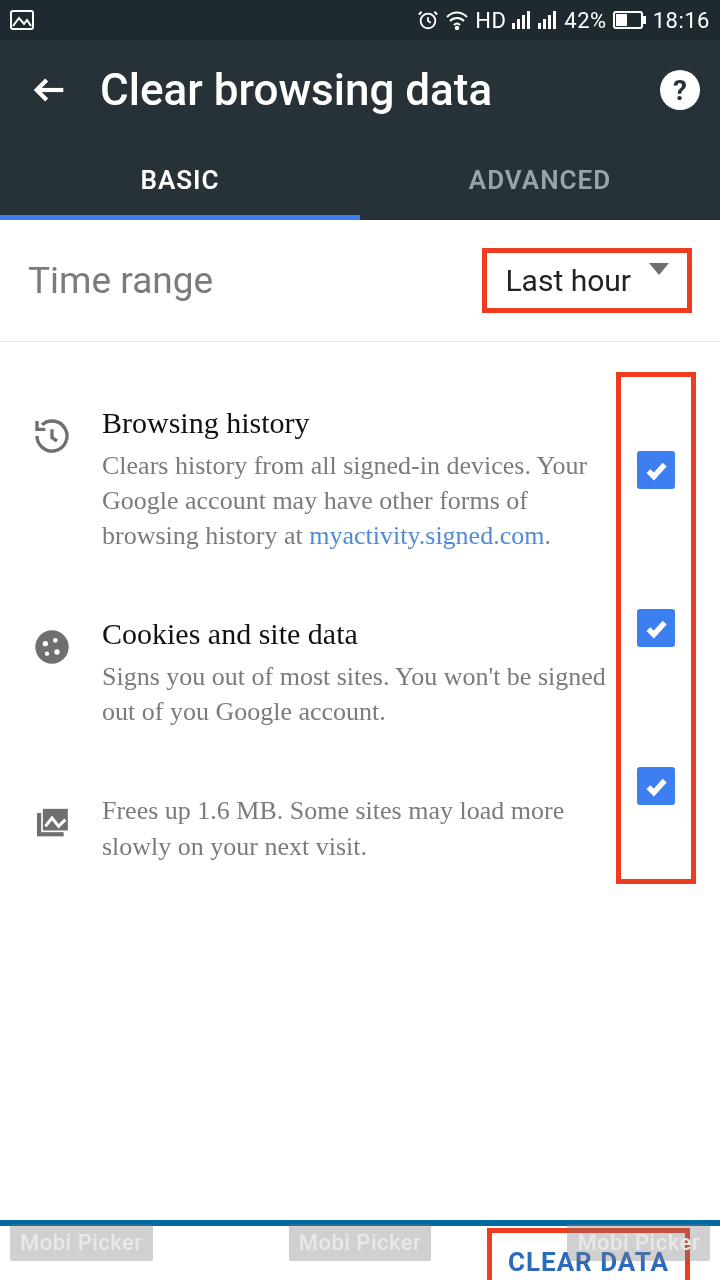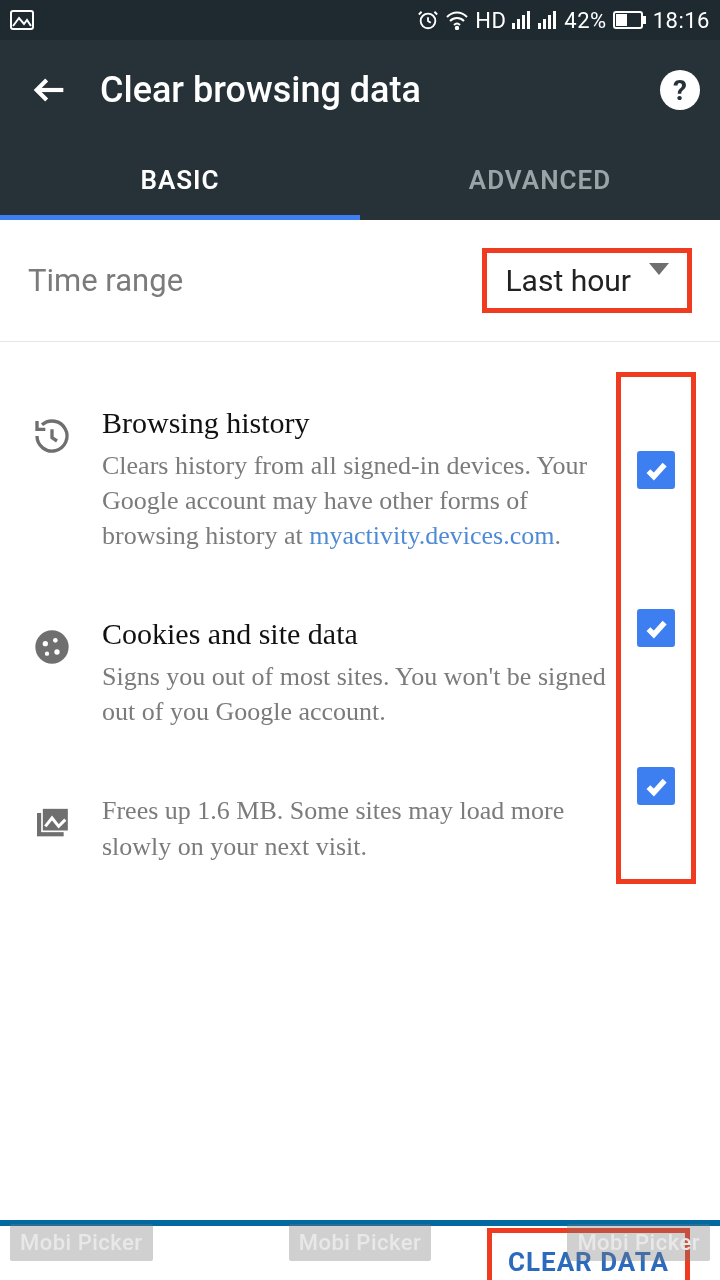--- a/index.html
+++ b/index.html
@@ -9,33 +9,33 @@
   
   .status-bar { background: #1e2a30; color: #fff; height: 40px; display: flex; align-items: center; justify-content: space-between; padding: 0 10px; font-size: 20px; }
   .status-left { display: flex; align-items: center; gap: 8px; }
   .status-right { display: flex; align-items: center; gap: 6px; }
   .status-right .txt { font-size: 22px; letter-spacing: 0.5px; }
   .status-icon { display: inline-flex; align-items: center; }
 
   
   .app-bar { background: #263238; color: #fff; height: 100px; display: flex; align-items: center; padding: 0 20px; }
   .back-btn { width: 60px; height: 60px; display: flex; align-items: center; justify-content: center; margin-right: 20px; }
-  .app-title { font-size: 36px; font-weight: 500; flex: 1; }
+  .app-title { font-size: 44px; font-weight: 500; flex: 1; }
   .help-btn { width: 40px; height: 40px; border-radius: 50%; background: #fff; color: #263238; display: flex; align-items: center; justify-content: center; font-size: 28px; font-weight: 700; }
 
   
   .tabs { background: #263238; display: flex; height: 80px; }
   .tab { flex: 1; display: flex; align-items: center; justify-content: center; font-size: 26px; font-weight: 600; letter-spacing: 1px; color: #9aa3a7; position: relative; }
   .tab.active { color: #fff; }
   .tab.active::after { content: ""; position: absolute; left: 0; right: 0; bottom: 0; height: 5px; background: #3d7ef0; }
 
   
   .content { flex: 1; background: #fff; overflow: hidden; }
   .time-row { display: flex; align-items: center; justify-content: space-between; padding: 28px 28px; border-bottom: 1px solid #e6e6e6; }
-  .time-label { color: #7b7b7b; font-size: 31px; }
+  .time-label { color: #7b7b7b; font-size: 37px; }
   .dropdown { display: flex; align-items: flex-start; gap: 18px; padding: 10px 18px; border: 5px solid #ef3b1f; }
   .dropdown-text { font-size: 30px; color: #222; }
   .triangle-down { width: 0; height: 0; border-left: 10px solid transparent; border-right: 10px solid transparent; border-top: 12px solid #6f6f6f; }
 
   .options { position: relative; padding: 40px 28px 10px 28px; }
   .option-row { display: flex; align-items: flex-start; gap: 26px; padding: 24px 0 40px 0; font-family: Liberation Serif, serif; }
   .opt-icon { width: 48px; height: 48px; flex: 0 0 48px; display: flex; align-items: center; justify-content: center; color: #6f6f6f; margin-top: 6px; }
   .opt-body { flex: 1; padding-right: 80px; }
   .opt-title { font-size: 30px; color: #111; margin-bottom: 8px; }
   .opt-desc { font-size: 26px; color: #7b7b7b; line-height: 1.35; }
@@ -145,21 +145,21 @@
         <div class="opt-icon">
           <svg width="40" height="40" viewBox="0 0 24 24" fill="none" stroke="#6f6f6f" stroke-width="2">
               <path d="M3 12a9 9 0 1 0 3-6.7"></path>
               <polyline points="3 3 3 8 8 8"></polyline>
               <path d="M12 8v5l3 2"></path>
             </svg>
         </div>
         <div class="opt-body">
           <div class="opt-title">Browsing history</div>
           <div class="opt-desc">
-            <span>Clears history from all signed-in devices. Your Google account may have other forms of browsing history at </span><span class="link">myactivity.devices.com</span><span>.</span>
+            <span>Clears history from all signed-in devices. Your Google account may have other forms of browsing history at </span><span class="link">myactivity.signed.com</span><span>.</span>
           </div>
         </div>
       </div>
 
       <div class="option-row">
         <div class="opt-icon">
           <svg width="40" height="40" viewBox="0 0 24 24">
               <circle cx="12" cy="12" r="10" fill="#6f6f6f"></circle>
               <circle cx="8" cy="10" r="1.6" fill="#fff"></circle>
               <circle cx="14" cy="8" r="1.4" fill="#fff"></circle>

